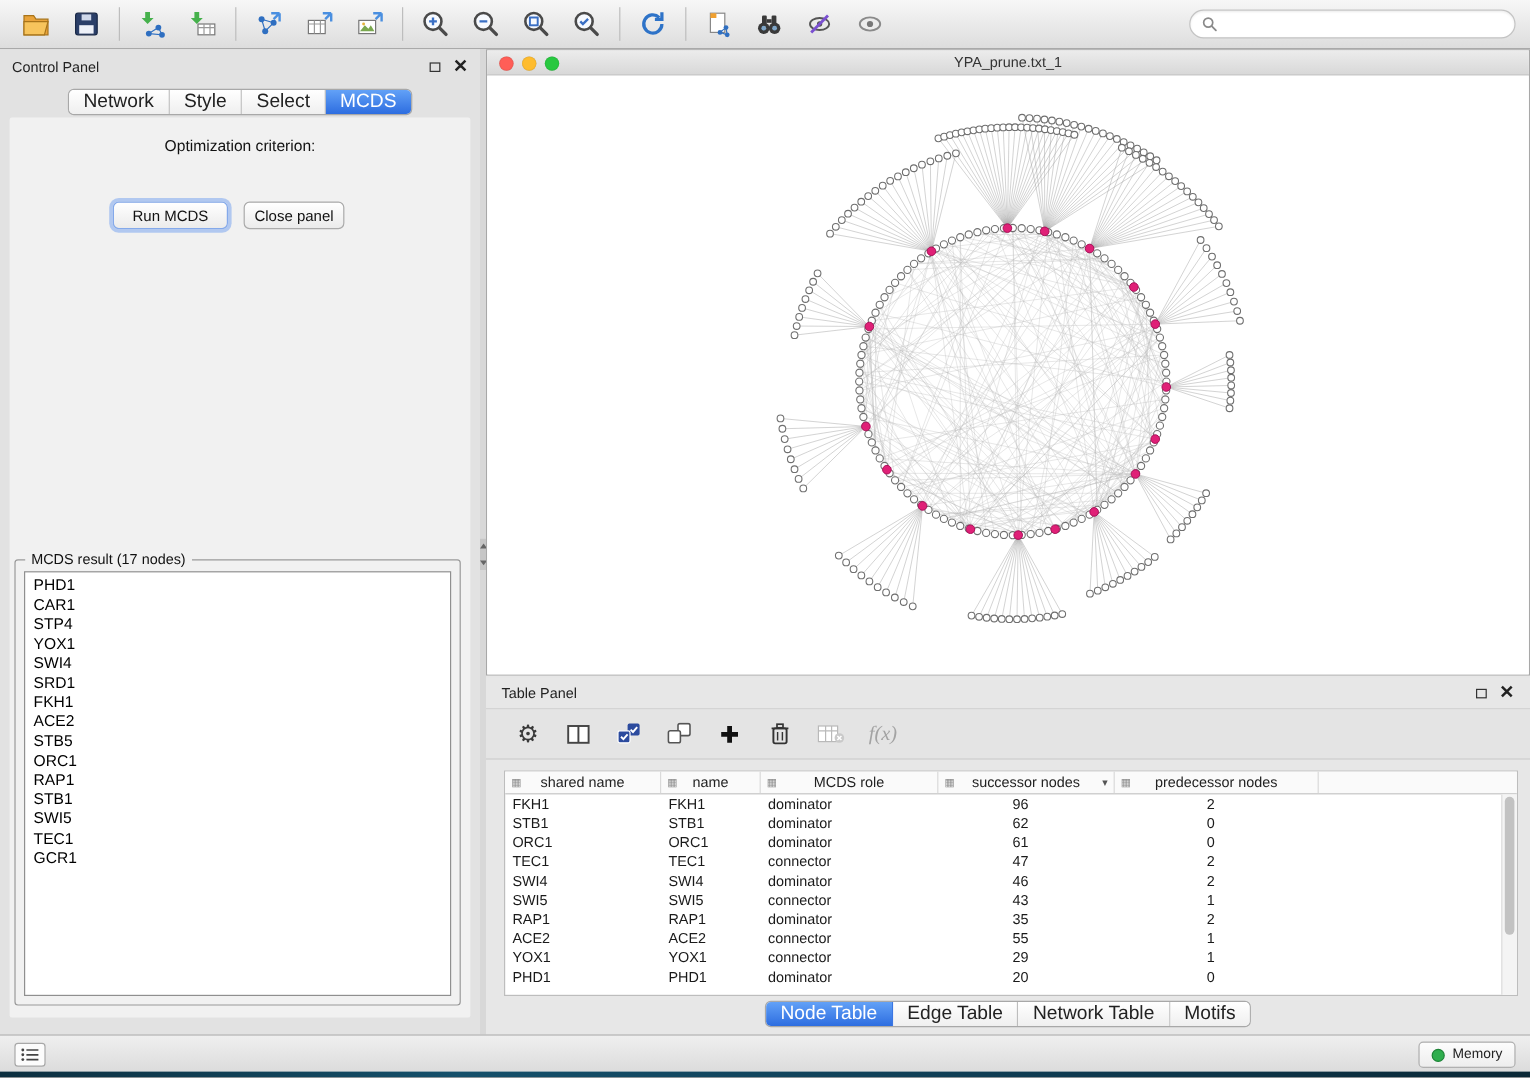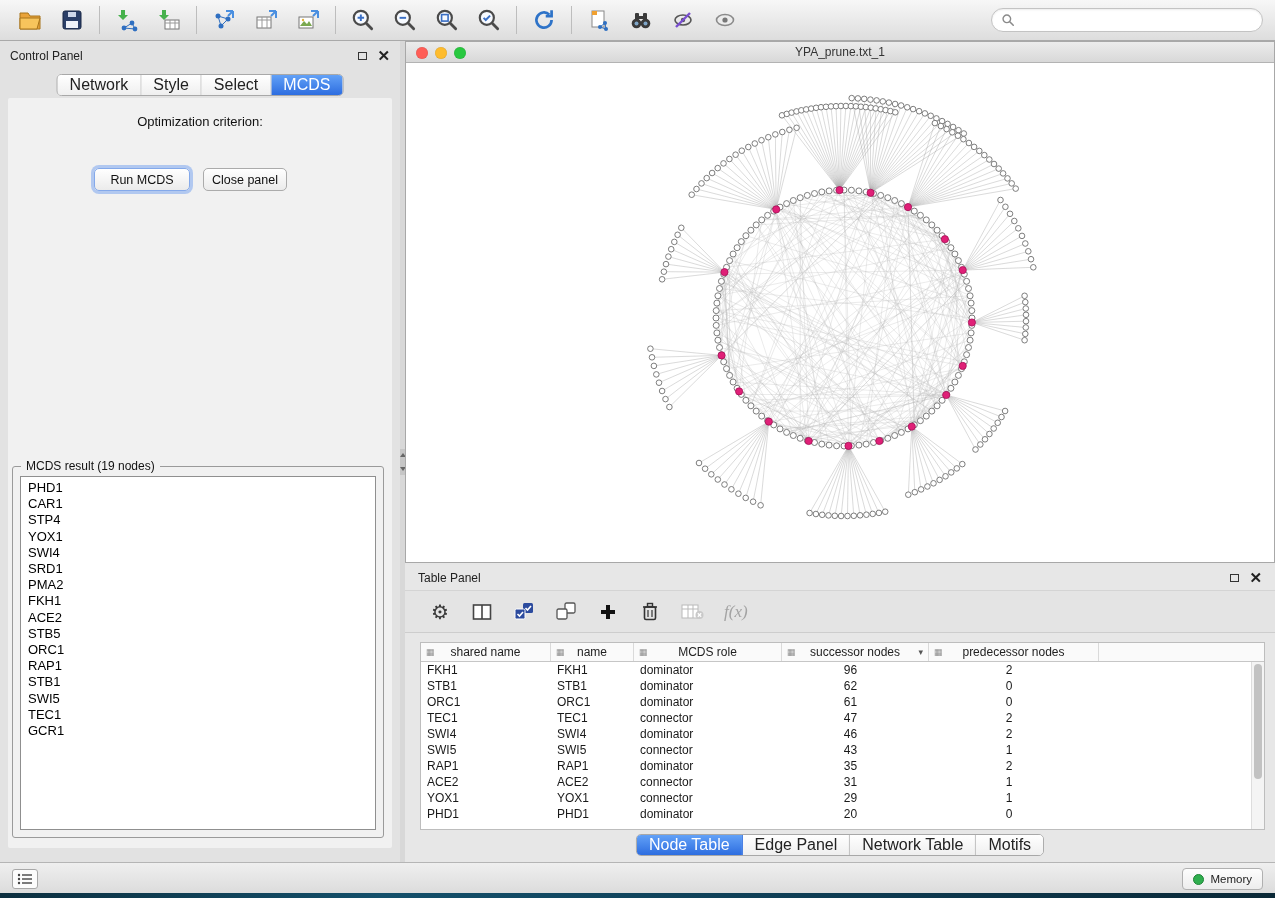--- a/index.html
+++ b/index.html
@@ -236,29 +236,28 @@
     <div class="segbar" id="control-tabs">
         <div class="seg">Network</div>
         <div class="seg">Style</div>
         <div class="seg">Select</div>
         <div class="seg active">MCDS</div>
       </div>
     <div class="opt-label">Optimization criterion:</div>
     <div class="btn focused" id="run-mcds">Run MCDS</div>
     <div class="btn" id="close-panel">Close panel</div>
     <div class="groupbox">
-      <span class="groupbox-title">MCDS result (19 nodes)</span>
+      <span class="groupbox-title">MCDS result (17 nodes)</span>
       <div class="result-list" id="result-list">
           <div class="result-item">PHD1</div>
           <div class="result-item">CAR1</div>
           <div class="result-item">STP4</div>
           <div class="result-item">YOX1</div>
           <div class="result-item">SWI4</div>
           <div class="result-item">SRD1</div>
-          <div class="result-item">PMA2</div>
           <div class="result-item">FKH1</div>
           <div class="result-item">ACE2</div>
           <div class="result-item">STB5</div>
           <div class="result-item">ORC1</div>
           <div class="result-item">RAP1</div>
           <div class="result-item">STB1</div>
           <div class="result-item">SWI5</div>
           <div class="result-item">TEC1</div>
           <div class="result-item">GCR1</div>
         </div>
@@ -1118,21 +1117,21 @@
             <div class="td" style="width: 130px;">RAP1</div>
             <div class="td" style="width: 83px;">RAP1</div>
             <div class="td" style="width: 148px;">dominator</div>
             <div class="td num" style="width: 147px;">35</div>
             <div class="td num" style="width: 170px;">2</div>
           </div>
           <div class="tr">
             <div class="td" style="width: 130px;">ACE2</div>
             <div class="td" style="width: 83px;">ACE2</div>
             <div class="td" style="width: 148px;">connector</div>
-            <div class="td num" style="width: 147px;">31</div>
+            <div class="td num" style="width: 147px;">55</div>
             <div class="td num" style="width: 170px;">1</div>
           </div>
           <div class="tr">
             <div class="td" style="width: 130px;">YOX1</div>
             <div class="td" style="width: 83px;">YOX1</div>
             <div class="td" style="width: 148px;">connector</div>
             <div class="td num" style="width: 147px;">29</div>
             <div class="td num" style="width: 170px;">1</div>
           </div>
           <div class="tr">
@@ -1142,21 +1141,21 @@
             <div class="td num" style="width: 147px;">20</div>
             <div class="td num" style="width: 170px;">0</div>
           </div>
         </div>
       <div class="vscroll">
           <div class="vthumb"></div>
         </div>
     </div>
     <div class="segbar" id="table-tabs">
         <div class="seg active">Node Table</div>
-        <div class="seg">Edge Panel</div>
+        <div class="seg">Edge Table</div>
         <div class="seg">Network Table</div>
         <div class="seg">Motifs</div>
       </div>
   </div>
 
   <div class="status-bar">
     <div class="hamburger-btn">
       <svg width="16" height="12" viewBox="0 0 16 12">
           <circle cx="2" cy="2" r="1.2" fill="#444"></circle>
           <circle cx="2" cy="6" r="1.2" fill="#444"></circle>

